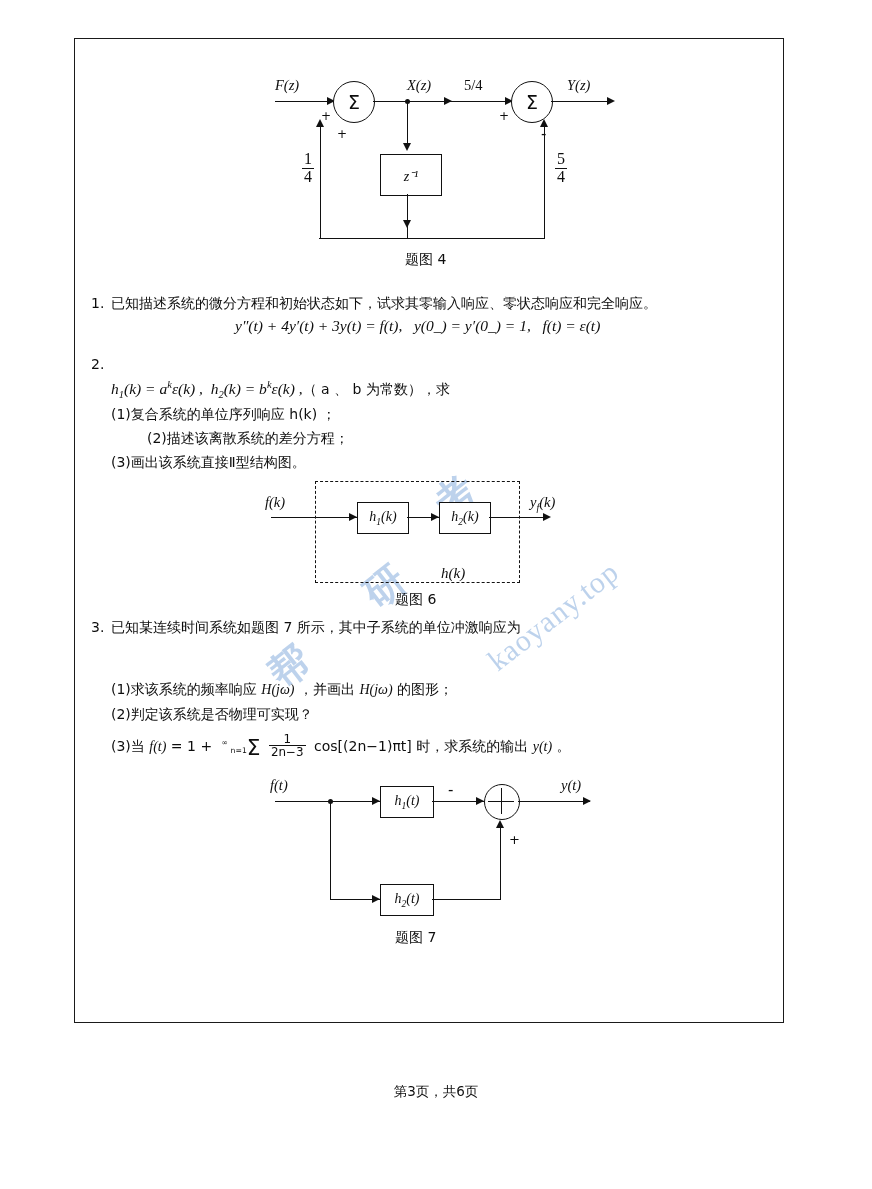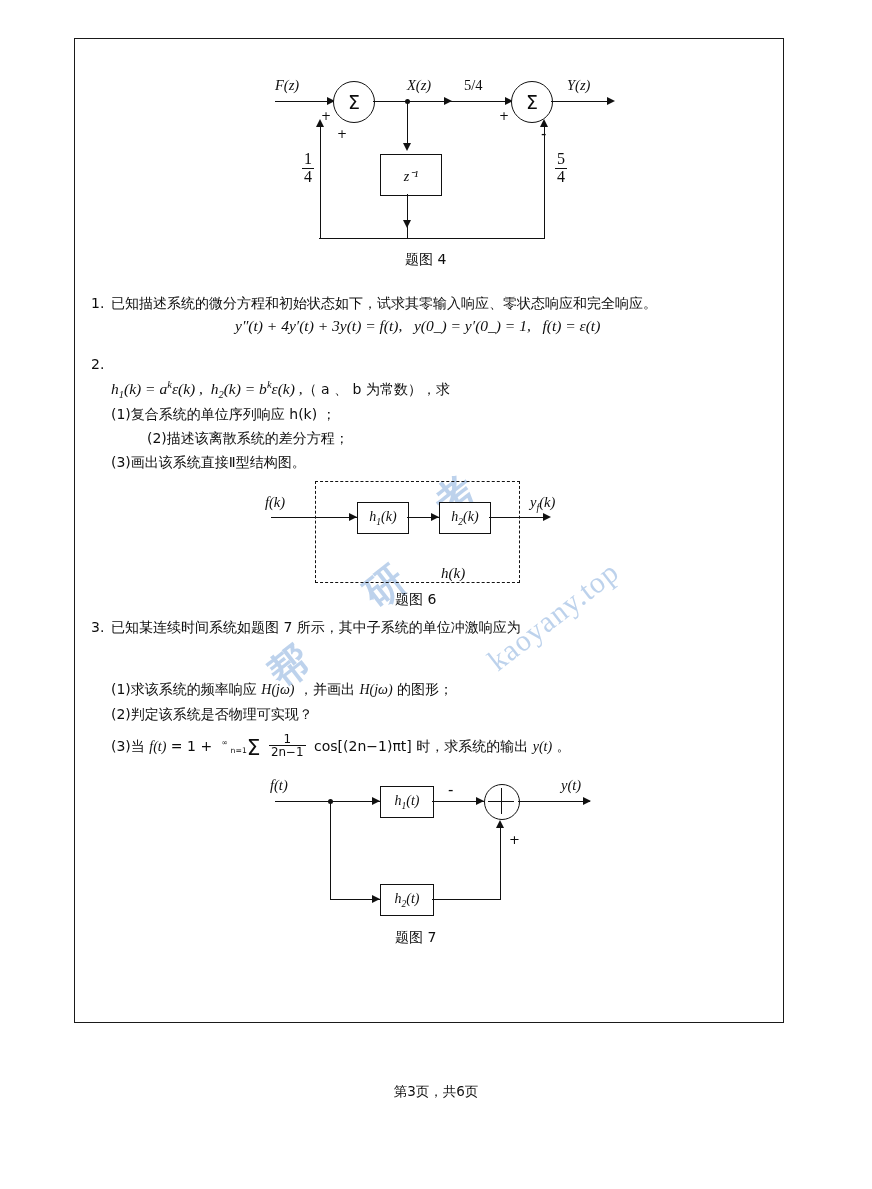--- a/index.html
+++ b/index.html
@@ -344,21 +344,21 @@
     <div class="tx cn" style="left:36px; top:578px;">已知某连续时间系统如题图 7 所示，其中子系统的单位冲激响应为</div>
 
 
     <div class="tx cn" style="left:36px; top:640px;">
       (1)求该系统的频率响应 <span class="it" style="font-family:'Liberation Serif',serif;">H(jω)</span> ，并画出 <span class="it" style="font-family:'Liberation Serif',serif;">H(jω)</span> 的图形；
     </div>
     <div class="tx cn" style="left:36px; top:665px;">(2)判定该系统是否物理可实现？</div>
     <div class="tx cn" style="left:36px; top:692px;">
       (3)当 <span class="it" style="font-family:'Liberation Serif',serif;">f(t)</span> = 1 +
       <span class="siglim"><span class="t">∞</span><span class="b" style="position:relative;left:2px;padding-left:24px;">n=1</span></span><span class="sumsym" style="left:-10px;">Σ</span>
-      <span class="frac" style="font-size:.85em; left:-8px;"><span class="num">1</span><span class="den">2n−1</span></span>
+      <span class="frac" style="font-size:.85em; left:-8px;"><span class="num">1</span><span class="den">2n−3</span></span>
       <span style="position:relative;left:-6px;">cos[(2n−1)πt] 时，求系统的输出 <span class="it" style="font-family:'Liberation Serif',serif;">y(t)</span> 。</span>
     </div>
 
     <div class="dgm">
       <div class="lbl" style="left:195px; top:738px;">f(t)</div>
 
       <div class="hline" style="left:200px; top:762px; width:105px;"></div>
       <div class="dot" style="left:253px; top:759.5px;"></div>
       <div class="arrow-r" style="left:297px; top:757.5px;"></div>
 

